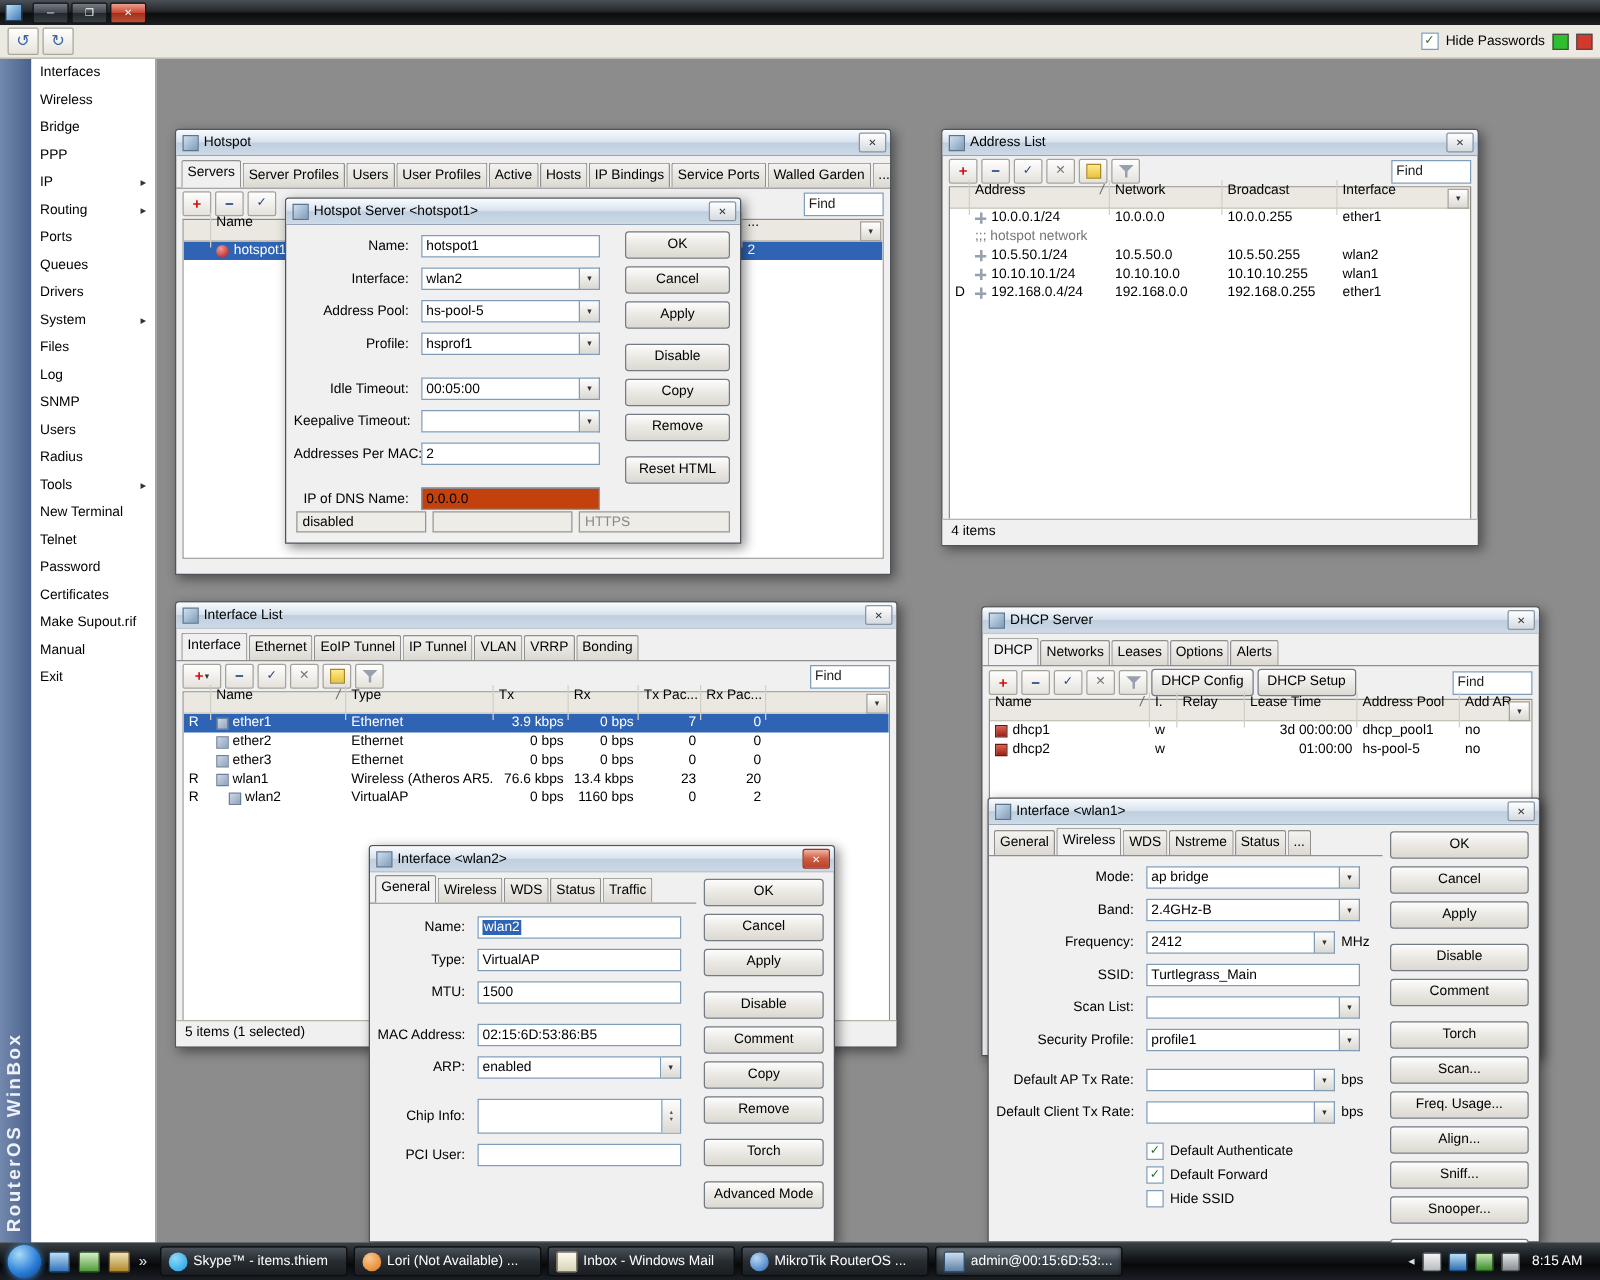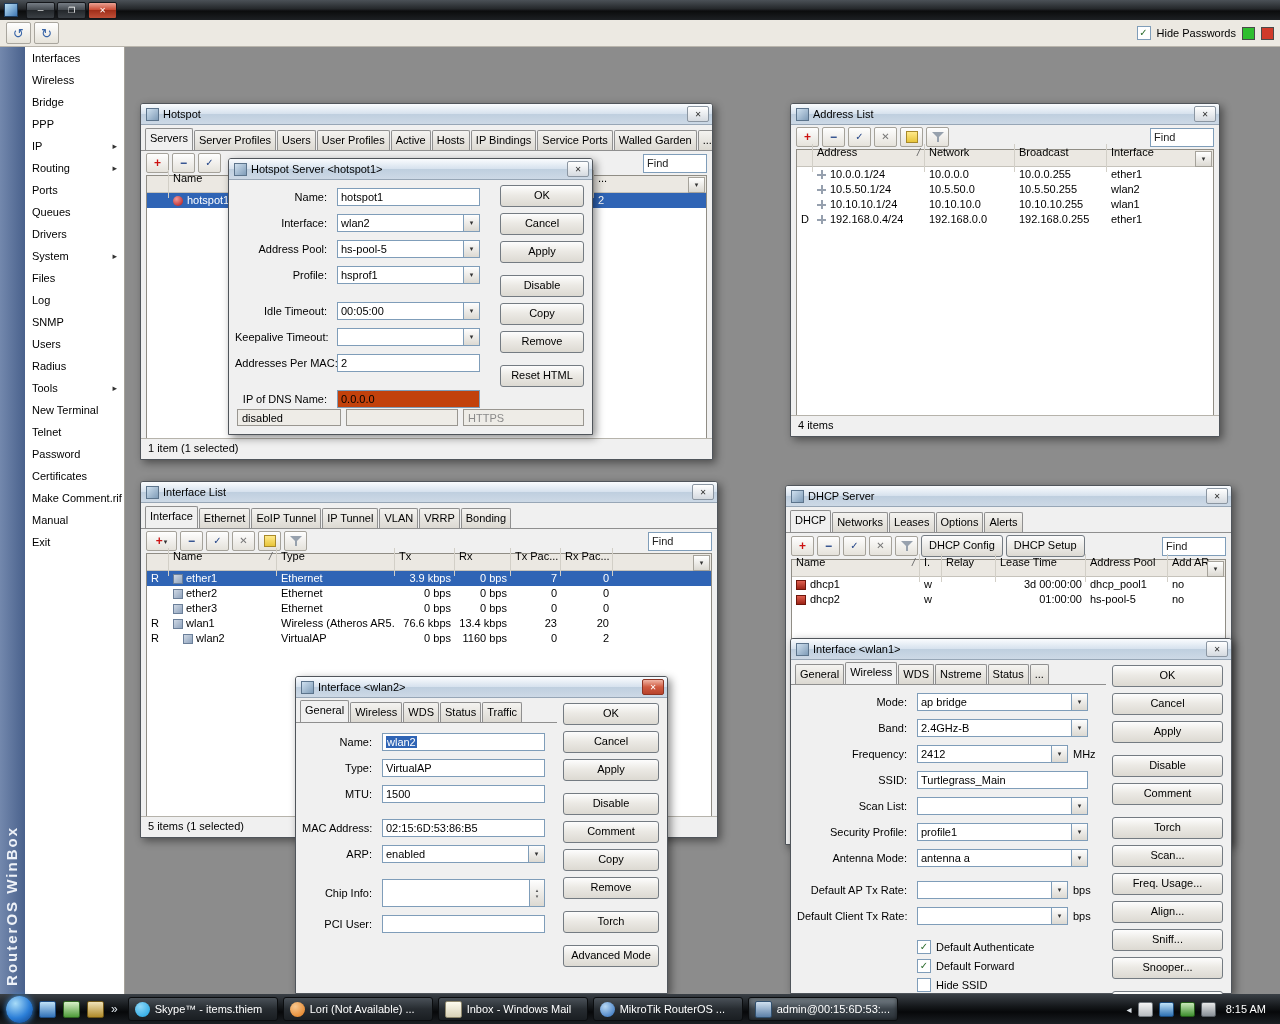--- a/index.html
+++ b/index.html
@@ -95,21 +95,21 @@
   .iico{width:10px;height:10px;margin-right:3px;background:linear-gradient(135deg,#cfd8e4,#8fa3bd);border:1px solid #6b7f99;flex:0 0 auto;box-sizing:border-box;}
   .iico.ind{margin-left:10px;}
   .dico{width:10px;height:10px;background:linear-gradient(#e06050,#9c2315);border:1px solid #6e170c;margin-right:4px;flex:0 0 auto;box-sizing:border-box;}
   .aico{width:9px;height:9px;margin-right:4px;position:relative;flex:0 0 auto;}
   .aico:before{content:"";position:absolute;left:4px;top:0;width:2px;height:9px;background:#96a0ae;}
   .aico:after{content:"";position:absolute;left:0;top:4px;width:9px;height:2px;background:#96a0ae;}
   
   #win-hotspot{left:140px;top:103px;width:573px;height:357px;z-index:10}
   #win-hotspot .gbody{height:253px}
   #win-hsserver{left:228px;top:158px;width:365px;height:277px;z-index:30}
-  #win-addrlist{left:790px;top:103px;width:430px;height:334px;z-index:10}
+  #win-addrlist{left:753px;top:103px;width:430px;height:334px;z-index:10}
   #win-addrlist .gbody{height:250px}
   #win-iflist{left:140px;top:481px;width:578px;height:357px;z-index:10}
   #win-iflist .gbody{height:251px}
   #win-dhcp{left:785px;top:485px;width:447px;height:360px;z-index:11}
   #win-dhcp .gbody{height:272px}
   #win-wlan2{left:295px;top:676px;width:373px;height:318px;z-index:31}
   #win-wlan2 .dleft{position:absolute;left:0;top:20px;width:261px;}
   #win-wlan2 .btncol{right:8px;width:96px;}
   #win-wlan2 .flab{width:80px;}
   #win-wlan1{left:790px;top:638px;width:442px;height:356px;z-index:20}
@@ -232,21 +232,21 @@
   <div class="mitem">
       <span>Telnet</span>
     </div>
   <div class="mitem">
       <span>Password</span>
     </div>
   <div class="mitem">
       <span>Certificates</span>
     </div>
   <div class="mitem">
-      <span>Make Comment.rif</span>
+      <span>Make Supout.rif</span>
     </div>
   <div class="mitem">
       <span>Manual</span>
     </div>
   <div class="mitem">
       <span>Exit</span>
     </div>
 </div>
 
 <div class="w" id="win-hotspot">
@@ -284,21 +284,20 @@
       <div class="gr sel">
         <span class="gc" style="width:22px"></span>
         <span class="gc" style="width:425px">
             <i class="hico"></i>
             <span>hotspot1</span>
           </span>
         <span class="gc" style="flex:1">2</span>
       </div>
     </div>
   </div>
-  <div class="sbar">1 item (1 selected)</div>
 </div>
 
 <div class="w" id="win-hsserver">
   <div class="wt">
     <span class="wi"></span>
     <span class="tt">Hotspot Server &lt;hotspot1&gt;</span>
     <span class="xbox">✕</span>
   </div>
   <div class="frow">
       <span class="flab">Name:</span>
@@ -384,20 +383,24 @@
     <div class="gbody">
       <div class="gr">
         <span class="gc" style="width:16px"></span>
         <span class="gc" style="width:112px">
             <i class="aico"></i>
             <span>10.0.0.1/24</span>
           </span>
         <span class="gc" style="width:90px">10.0.0.0</span>
         <span class="gc" style="width:92px">10.0.0.255</span>
         <span class="gc" style="flex:1">ether1</span>
+      </div>
+      <div class="gr">
+        <span class="gc" style="width:16px"></span>
+        <span class="gc comment" style="flex:1">;;; hotspot network</span>
       </div>
       <div class="gr">
         <span class="gc" style="width:16px"></span>
         <span class="gc" style="width:112px">
             <i class="aico"></i>
             <span>10.5.50.1/24</span>
           </span>
         <span class="gc" style="width:90px">10.5.50.0</span>
         <span class="gc" style="width:92px">10.5.50.255</span>
         <span class="gc" style="flex:1">wlan2</span>
@@ -636,25 +639,20 @@
     <div class="frow">
         <span class="flab">Scan List:</span>
         <span class="fin" style="width:155px"></span>
         <span class="fdrop">▾</span>
       </div>
     <div class="frow">
         <span class="flab">Security Profile:</span>
         <span class="fin" style="width:155px">profile1</span>
         <span class="fdrop">▾</span>
       </div>
-    <div class="frow">
-        <span class="flab">Antenna Mode:</span>
-        <span class="fin" style="width:155px">antenna a</span>
-        <span class="fdrop">▾</span>
-      </div>
     <div class="frow" style="margin-top:14px">
         <span class="flab">Default AP Tx Rate:</span>
         <span class="fin" style="width:135px"></span>
         <span class="fdrop">▾</span>
         <span class="unit">bps</span>
       </div>
     <div class="frow">
         <span class="flab">Default Client Tx Rate:</span>
         <span class="fin" style="width:135px"></span>
         <span class="fdrop">▾</span>

